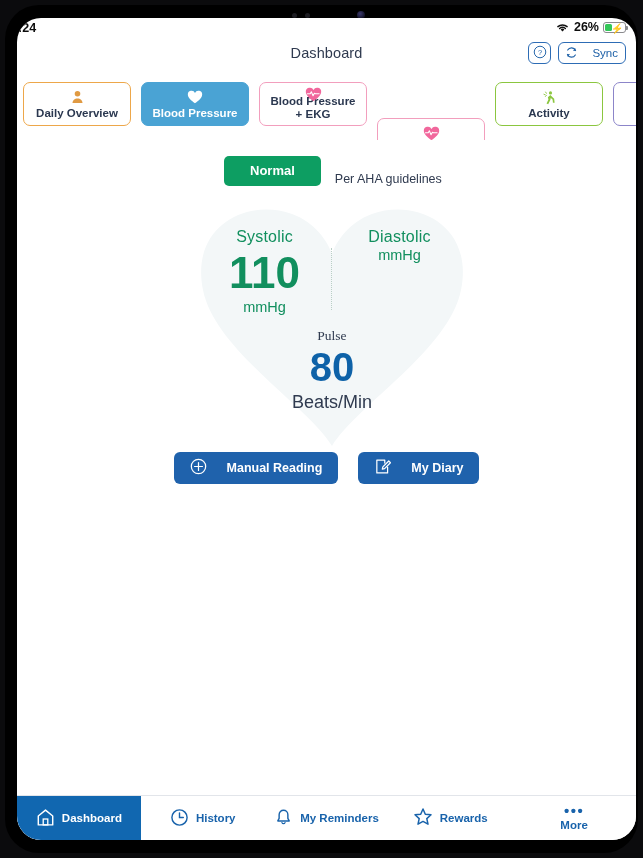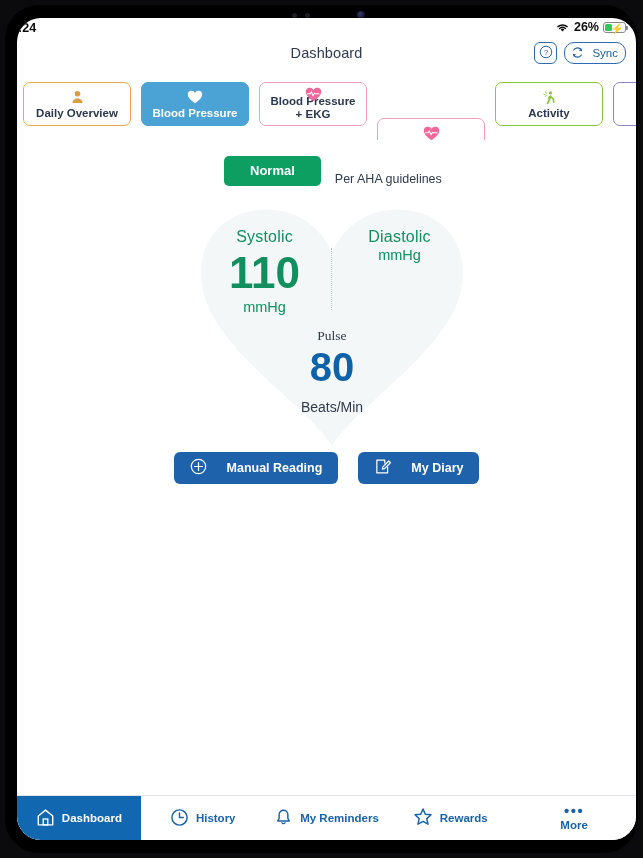--- a/index.html
+++ b/index.html
@@ -167,21 +167,21 @@
     border-radius: 6px;
     background: #fff;
     color: #2062a8;
     height: 22px;
     display: flex;
     align-items: center;
     justify-content: center;
     box-sizing: border-box;
   }
   .hdr-btn.help { width: 23px; font-size: 13px; }
-  .hdr-btn.sync { padding: 0 7px 0 6px; gap: 8px; font-size: 11.5px; border-radius: 10px; }
+  .hdr-btn.sync { padding: 0 7px 0 6px; gap: 14px; font-size: 11.5px; }
 
   
   .cat-row {
     position: relative;
     margin-top: 8px;
     height: 58px;
     padding-left: 6px;
     display: flex;
     gap: 10px;
     overflow: hidden;
@@ -317,21 +317,21 @@
     text-align: center;
   }
   .pulse-label { font-size: 13.5px; color: #2f3a4f; font-family: Liberation Serif, serif; }
   .pulse-value {
     font-size: 40px;
     font-weight: bold;
     color: #0e62a8;
     line-height: 44px;
     margin-top: 1px;
   }
-  .pulse-unit { font-size: 14px; color: #2f3a4f; margin-top: 10px; }
+  .pulse-unit { font-size: 18px; color: #2f3a4f; margin-top: 3px; }
 
   
   .action-row {
     position: relative;
     margin-top: 2px;
     height: 36px;
     display: flex;
     justify-content: center;
     gap: 20px;
   }

